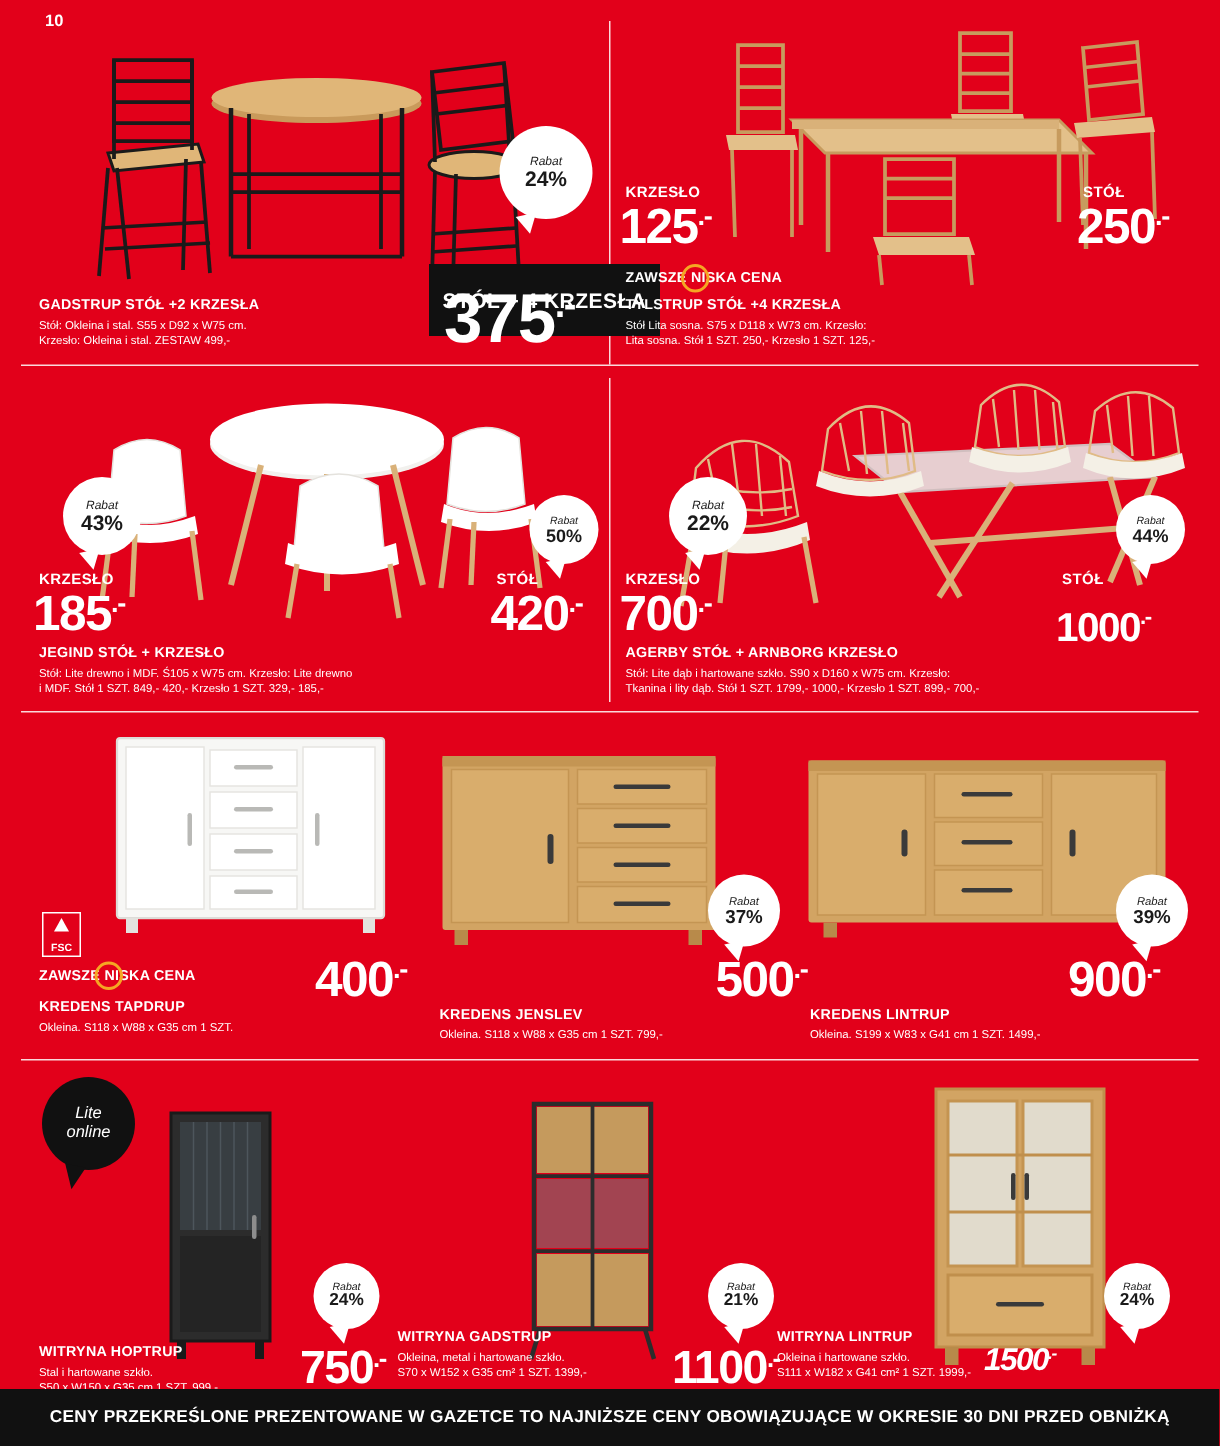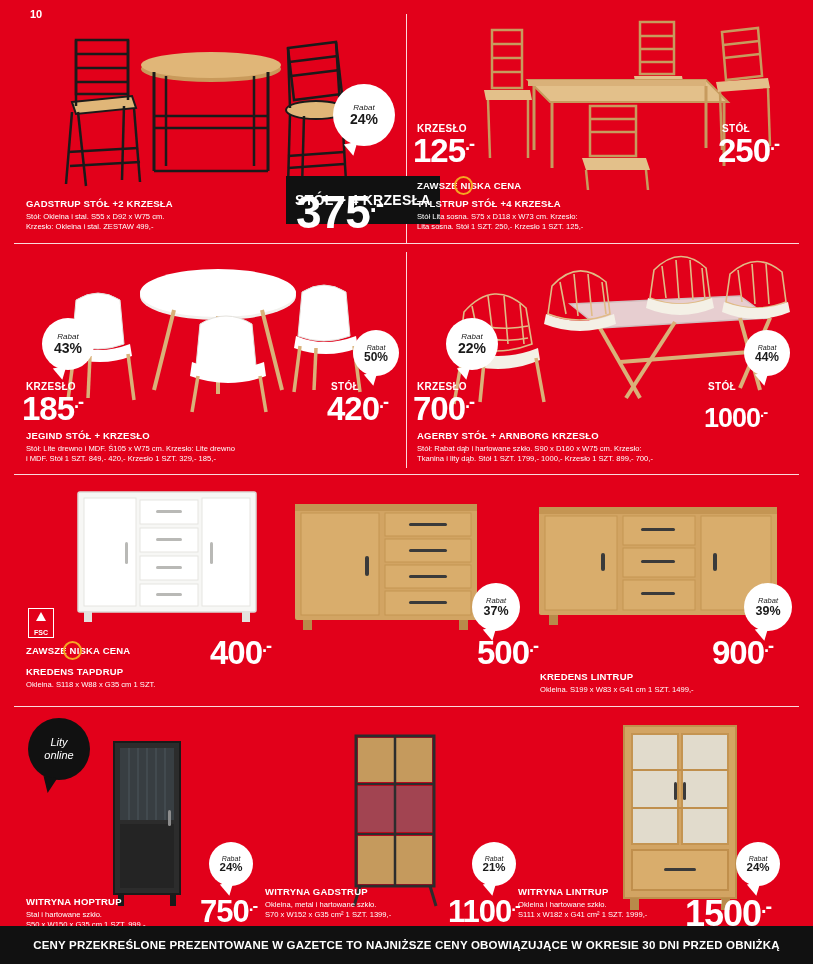--- a/index.html
+++ b/index.html
@@ -380,21 +380,21 @@
     <span>700</span><span class="cur">.-</span>
   </div>
 
   <div class="label-small" style="position:absolute; left:708px; top:381px;">STÓŁ</div>
   <div class="price" style="position:absolute; left:704px; top:406px; font-size:27px;">
     <span>1000</span><span class="cur">.-</span>
   </div>
 
   <div style="position:absolute; left:417px; top:430px; width:330px;">
     <div class="pname">AGERBY STÓŁ + ARNBORG KRZESŁO</div>
-    <div class="pdesc" style="margin-top:3px;">Stół: Rabat dąb i hartowane szkło. S90 x D160 x W75 cm. Krzesło:</div>
+    <div class="pdesc" style="margin-top:3px;">Stół: Lite dąb i hartowane szkło. S90 x D160 x W75 cm. Krzesło:</div>
     <div class="pdesc">Tkanina i lity dąb. Stół 1 SZT. 1799,- 1000,- Krzesło 1 SZT. 899,- 700,-</div>
   </div>
 
   <div class="illus" style="left:74px; top:486px;">
     <svg width="190" height="140" viewBox="0 0 190 140">
       <rect x="4" y="6" width="178" height="120" rx="2" fill="#f7f7f5" stroke="#dddcd8" stroke-width="1.5"></rect>
       <rect x="10" y="12" width="52" height="108" fill="#ffffff" stroke="#e6e5e1"></rect>
       <rect x="128" y="12" width="48" height="108" fill="#ffffff" stroke="#e6e5e1"></rect>
       <rect x="66" y="14" width="58" height="24" fill="#ffffff" stroke="#e6e5e1"></rect>
       <rect x="66" y="42" width="58" height="24" fill="#ffffff" stroke="#e6e5e1"></rect>
@@ -455,20 +455,24 @@
 
   <div class="bubble" style="left:472px; top:583px; width:48px; height:48px;">
     <span class="r1" style="font-size:7.5px;">Rabat</span>
     <span class="r2" style="font-size:12.5px;">37%</span>
   </div>
 
   <div class="price" style="position:absolute; left:477px; top:638px; font-size:33px;">
     <span>500</span><span class="cur">.-</span>
   </div>
 
+  <div style="position:absolute; left:293px; top:671px; width:240px;">
+    <div class="pname">KREDENS JENSLEV</div>
+    <div class="pdesc" style="margin-top:3px;">Okleina. S118 x W88 x G35 cm 1 SZT. 799,-</div>
+  </div>
 
   <div class="illus" style="left:537px; top:503px;">
     <svg width="245" height="125" viewBox="0 0 245 125">
       <rect x="2" y="4" width="238" height="108" rx="2" fill="#d2a463"></rect>
       <rect x="2" y="4" width="238" height="7" fill="#c49553"></rect>
       <rect x="8" y="13" width="72" height="94" fill="#d9ad6c" stroke="#c49553"></rect>
       <rect x="86" y="13" width="72" height="29" fill="#d9ad6c" stroke="#c49553"></rect>
       <rect x="86" y="45" width="72" height="29" fill="#d9ad6c" stroke="#c49553"></rect>
       <rect x="86" y="77" width="72" height="30" fill="#d9ad6c" stroke="#c49553"></rect>
       <rect x="164" y="13" width="70" height="94" fill="#d9ad6c" stroke="#c49553"></rect>
@@ -492,21 +496,21 @@
   <div class="price" style="position:absolute; left:712px; top:638px; font-size:33px;">
     <span>900</span><span class="cur">.-</span>
   </div>
 
   <div style="position:absolute; left:540px; top:671px; width:250px;">
     <div class="pname">KREDENS LINTRUP</div>
     <div class="pdesc" style="margin-top:3px;">Okleina. S199 x W83 x G41 cm 1 SZT. 1499,-</div>
   </div>
 
   <div class="tylko" style="left:28px; top:718px;">
-    <span>Lity</span>
+    <span>Lite</span>
     <span>online</span>
   </div>
 
   <div class="illus" style="left:108px; top:738px;">
     <svg width="78" height="172" viewBox="0 0 78 172">
       <rect x="6" y="4" width="66" height="152" fill="#2c2c2c" stroke="#1a1a1a" stroke-width="2"></rect>
       <rect x="12" y="10" width="54" height="72" fill="#3b4247" opacity=".85"></rect>
       <g stroke="#4d565c" stroke-width="1">
         <line x1="21" y1="10" x2="21" y2="82"></line>
           <line x1="30" y1="10" x2="30" y2="82"></line>
@@ -585,21 +589,21 @@
       <rect x="10" y="176" width="9" height="12" fill="#b88a4a"></rect>
       <rect x="101" y="176" width="9" height="12" fill="#b88a4a"></rect>
     </svg>
   </div>
 
   <div class="bubble" style="left:736px; top:842px; width:44px; height:44px;">
     <span class="r1" style="font-size:7px;">Rabat</span>
     <span class="r2" style="font-size:11.5px;">24%</span>
   </div>
 
-  <div class="price" style="position:absolute; left:685px; top:898px; font-size:36px;">
+  <div class="price" style="position:absolute; left:656px; top:898px; font-size:21px;font-style:italic;">
     <span>1500</span><span class="cur">.-</span>
   </div>
 
   <div style="position:absolute; left:518px; top:886px; width:180px;">
     <div class="pname">WITRYNA LINTRUP</div>
     <div class="pdesc" style="margin-top:3px;">Okleina i hartowane szkło.</div>
     <div class="pdesc">S111 x W182 x G41 cm² 1 SZT. 1999,-</div>
   </div>
 
   <div class="footer">CENY PRZEKREŚLONE PREZENTOWANE W GAZETCE TO NAJNIŻSZE CENY OBOWIĄZUJĄCE W OKRESIE 30 DNI PRZED OBNIŻKĄ</div>

